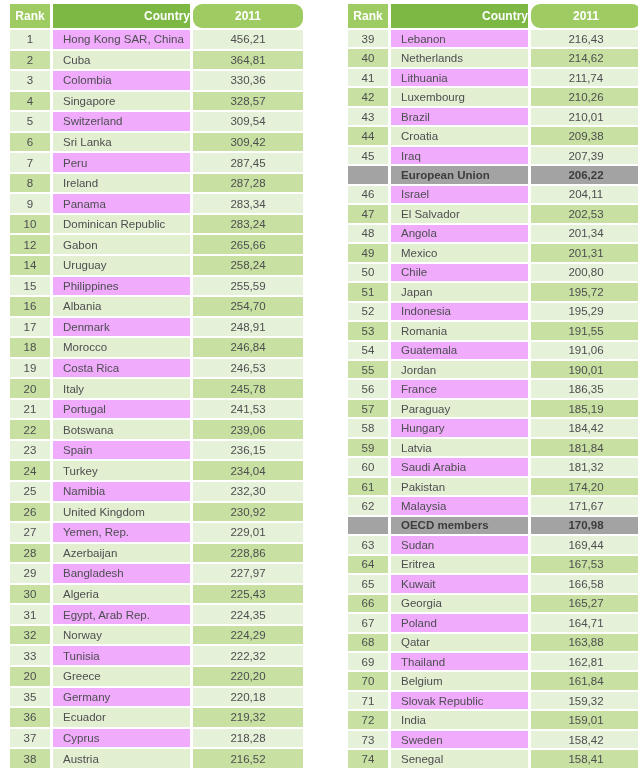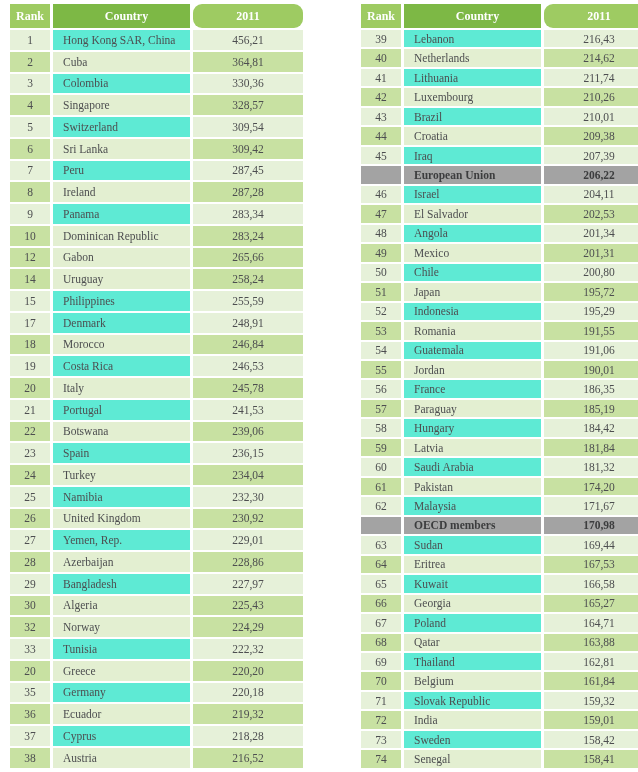--- a/index.html
+++ b/index.html
@@ -6,57 +6,56 @@
   body {
     width: 638px;
     height: 772px;
     background: #ffffff;
     font-family: "Liberation Sans", "DejaVu Sans", sans-serif;
     color: var(--text, #4d4e50);
     overflow: hidden;
   }
   .page {
     display: flex;
-    gap: 52px;
+    gap: 39px;
     padding: 2px 0 0 7px;
-    font-family: Liberation Serif, serif;
   }
   table.rank-table {
     border-collapse: separate;
     border-spacing: 3px 2px;
     table-layout: fixed;
     width: 300px;
     height: 768px;
   }
   col.c-rank    { width: 40px; }
   col.c-country { width: 137px; }
   col.c-value   { width: 110px; }
   th {
     font-size: 12px;
     font-weight: bold;
     color: #ffffff;
     height: 24px;
     vertical-align: middle;
     padding: 0;
   }
   th.rank    { background: var(--header-light); text-align: center; }
-  th.country { background: var(--header-dark); text-align: center; padding-left: 10px; }
+  th.country { background: var(--header-dark); text-align: right; padding-left: 10px; }
   th.value   { background: var(--header-light); text-align: center; border-radius: 9px; }
   td {
     font-size: 11.5px;
     vertical-align: middle;
     padding: 0;
     white-space: nowrap;
     overflow: hidden;
   }
   td.rank    { text-align: center; }
   td.country { text-align: left; padding-left: 10px; }
   td.value   { text-align: center; }
   tr.white td.rank, tr.white td.value { background: var(--row-light); }
-  tr.white td.country                 { background: #5eead4; }
+  tr.white td.country                 { background: #f0abfc; }
   tr.green td.rank, tr.green td.value { background: var(--row-medium); }
   tr.green td.country                 { background: var(--row-country); }
   tr.special td {
     background: #a3a3a3;
     font-weight: bold;
     color: var(--text-bold);
   }
 </style>
 </head>
 <body>
@@ -135,20 +134,25 @@
         <tr class="green">
           <td class="rank">14</td>
           <td class="country">Uruguay</td>
           <td class="value">258,24</td>
         </tr>
         <tr class="white">
           <td class="rank">15</td>
           <td class="country">Philippines</td>
           <td class="value">255,59</td>
         </tr>
+        <tr class="green">
+          <td class="rank">16</td>
+          <td class="country">Albania</td>
+          <td class="value">254,70</td>
+        </tr>
         <tr class="white">
           <td class="rank">17</td>
           <td class="country">Denmark</td>
           <td class="value">248,91</td>
         </tr>
         <tr class="green">
           <td class="rank">18</td>
           <td class="country">Morocco</td>
           <td class="value">246,84</td>
         </tr>
@@ -204,20 +208,25 @@
         </tr>
         <tr class="white">
           <td class="rank">29</td>
           <td class="country">Bangladesh</td>
           <td class="value">227,97</td>
         </tr>
         <tr class="green">
           <td class="rank">30</td>
           <td class="country">Algeria</td>
           <td class="value">225,43</td>
+        </tr>
+        <tr class="white">
+          <td class="rank">31</td>
+          <td class="country">Egypt, Arab Rep.</td>
+          <td class="value">224,35</td>
         </tr>
         <tr class="green">
           <td class="rank">32</td>
           <td class="country">Norway</td>
           <td class="value">224,29</td>
         </tr>
         <tr class="white">
           <td class="rank">33</td>
           <td class="country">Tunisia</td>
           <td class="value">222,32</td>

